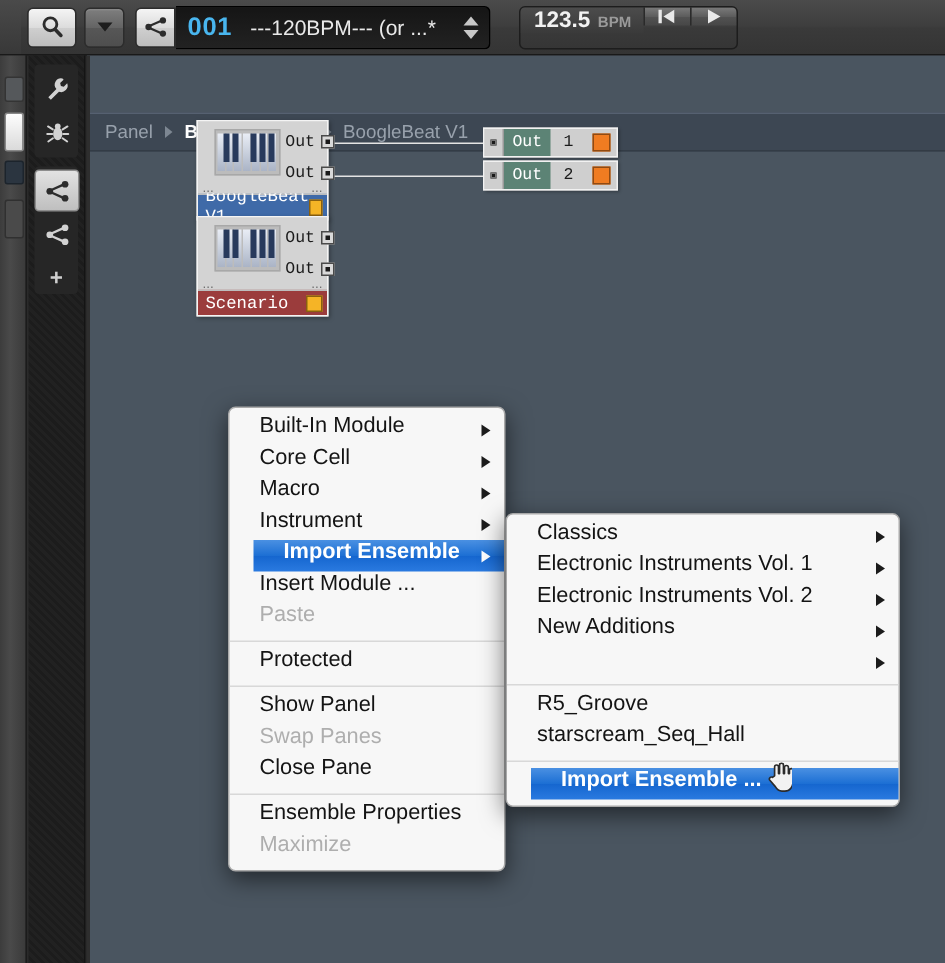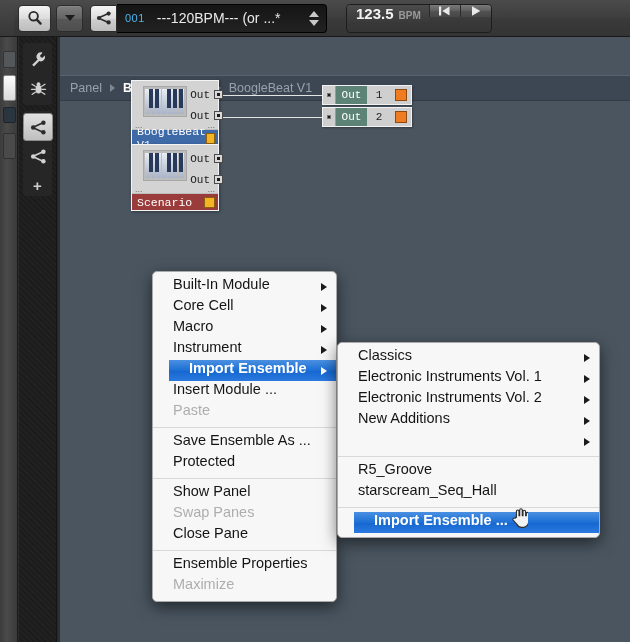--- a/index.html
+++ b/index.html
@@ -34,21 +34,21 @@
   #btn-struct { width: 27px; margin-left: 7px; border-radius: 4px 0 0 4px; }
 
   .transport-field {
     height: 29px; margin-left: 0;
     background: linear-gradient(to bottom,#151515,#222);
     border: 1px solid #000; border-left: none;
     border-radius: 0 4px 4px 0;
     display: flex; align-items: center;
     padding: 0 4px 0 8px; width: 210px;
   }
-  .tf-num { color: #49b6ef; font-size: 11px; font-weight: normal; letter-spacing: .5px; }
+  .tf-num { color: #49b6ef; font-size: 17px; font-weight: bold; letter-spacing: .5px; }
   .tf-name { color: #e9e9e9; font-size: 14px; margin-left: 12px; white-space: nowrap; overflow: hidden; }
   .spinner { margin-left: auto; display: flex; flex-direction: column; gap: 3px; padding-right: 3px;}
   .sp-arrow { width: 0; height: 0; border-left: 5px solid transparent; border-right: 5px solid transparent; }
   .sp-up { border-bottom: 6px solid #c8c8c8; }
   .sp-dn { border-top: 6px solid #c8c8c8; }
 
   .bpm-group {
     margin-left: 19px; height: 29px; display: flex; align-items: flex-start;
     border: 1px solid #1d1d1d; border-radius: 4px; overflow: hidden;
   }
@@ -441,23 +441,20 @@
         <span class="arrow"></span>
       </div>
       <div class="mi">
         <span>Insert Module ...</span>
       </div>
       <div class="mi disabled">
         <span>Paste</span>
       </div>
       <div class="msep"></div>
       <div class="mi">
-        <span>Save Ensemble As ...</span>
-      </div>
-      <div class="mi">
         <span>Protected</span>
       </div>
       <div class="msep"></div>
       <div class="mi">
         <span>Show Panel</span>
       </div>
       <div class="mi disabled">
         <span>Swap Panes</span>
       </div>
       <div class="mi">

